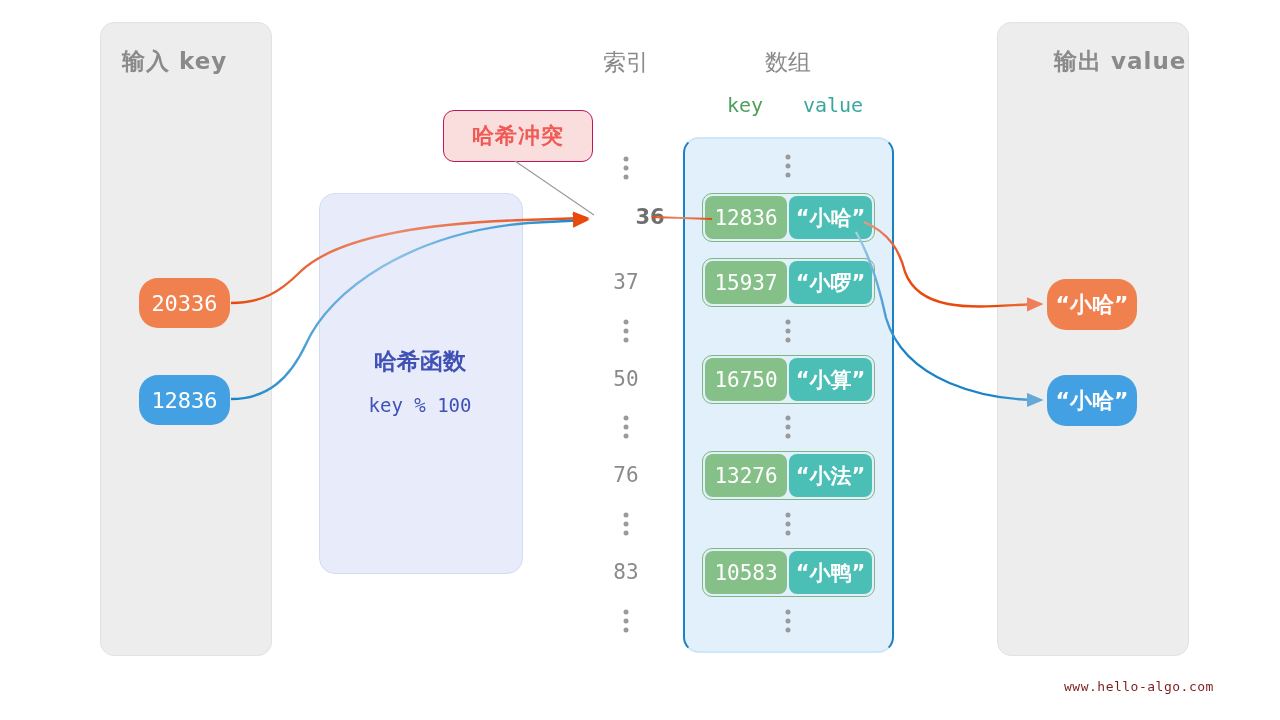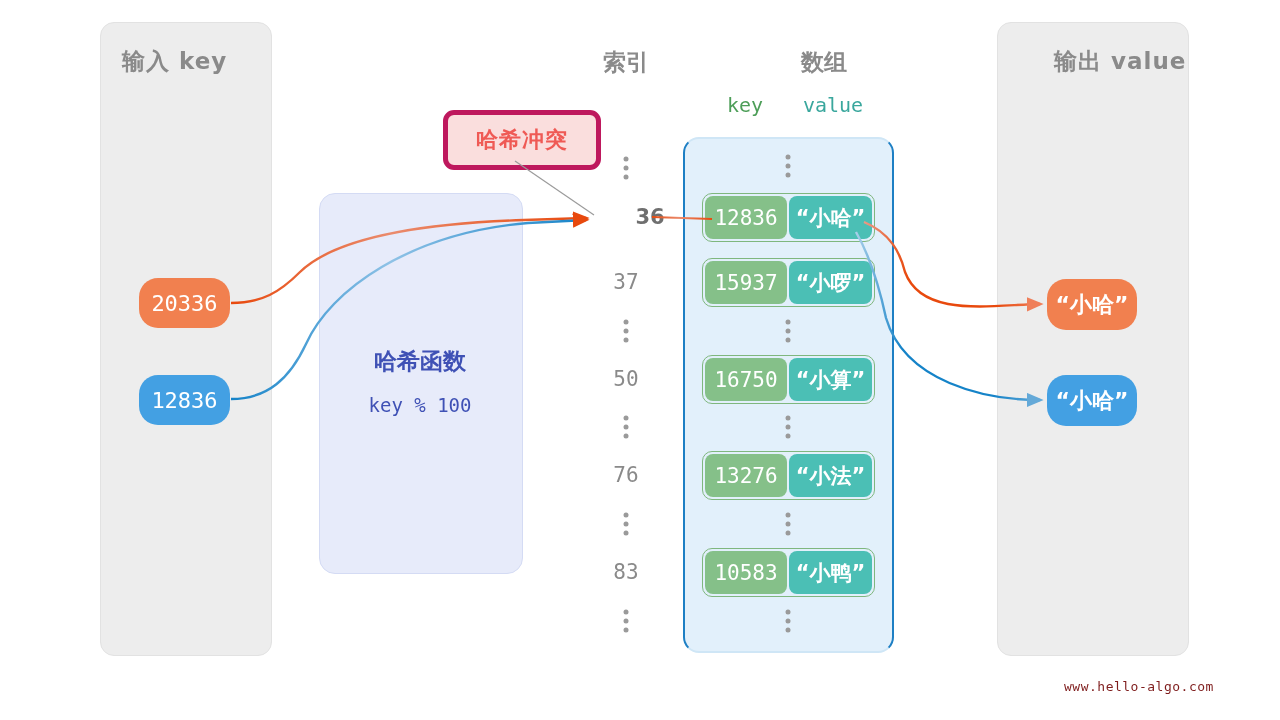--- a/index.html
+++ b/index.html
@@ -34,27 +34,27 @@
     letter-spacing: 1px;
     white-space: nowrap;
   }
   #input-panel-title  { left: 122px; top: 46px; }
   #output-panel-title { left: 1054px; top: 46px; }
 
   
   .col-heading {
     position: absolute;
     color: #8a8a8a;
-    font-weight: bold;
+    font-weight: normal;
     font-size: 23px;
     white-space: nowrap;
     transform: translateX(-50%);
   }
   #heading-index { left: 626px; top: 47px; }
-  #heading-array { left: 788px; top: 47px; margin-left: 36px; }
+  #heading-array { left: 788px; top: 47px; }
 
   .kv-heading {
     position: absolute;
     top: 93px;
     font-family: "DejaVu Sans Mono", "Liberation Mono", monospace;
     font-size: 20px;
     white-space: nowrap;
     transform: translateX(-50%);
   }
   #kv-key   { left: 745px; color: #4d9e58; }
@@ -93,21 +93,21 @@
   }
 
   
   #collision-label {
     position: absolute;
     left: 443px;
     top: 110px;
     width: 148px;
     height: 50px;
     background: #fadedd;
-    border: 5px solid #be185d;
+    border: 1px solid #be185d;
     border-radius: 11px;
     display: flex;
     align-items: center;
     justify-content: center;
     color: #ef5a55;
     font-size: 22px;
     font-weight: bold;
     letter-spacing: 1px;
   }
 

